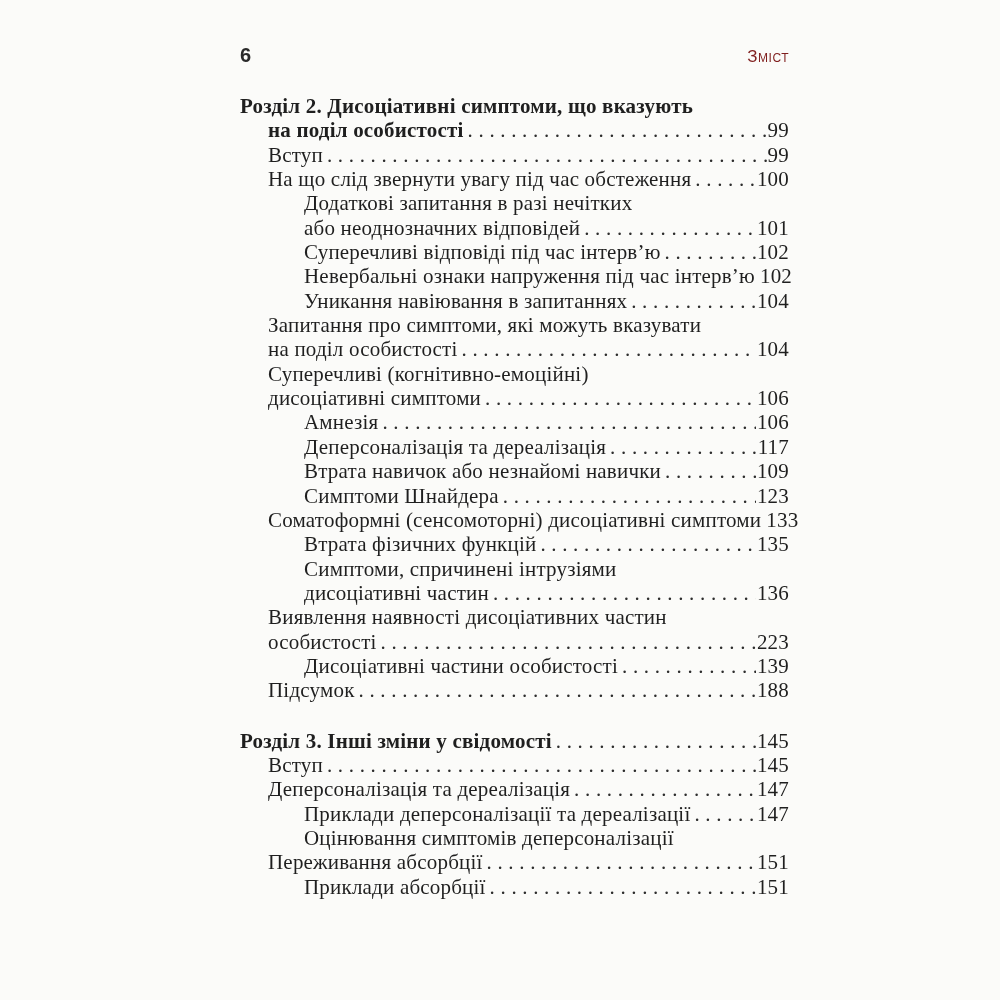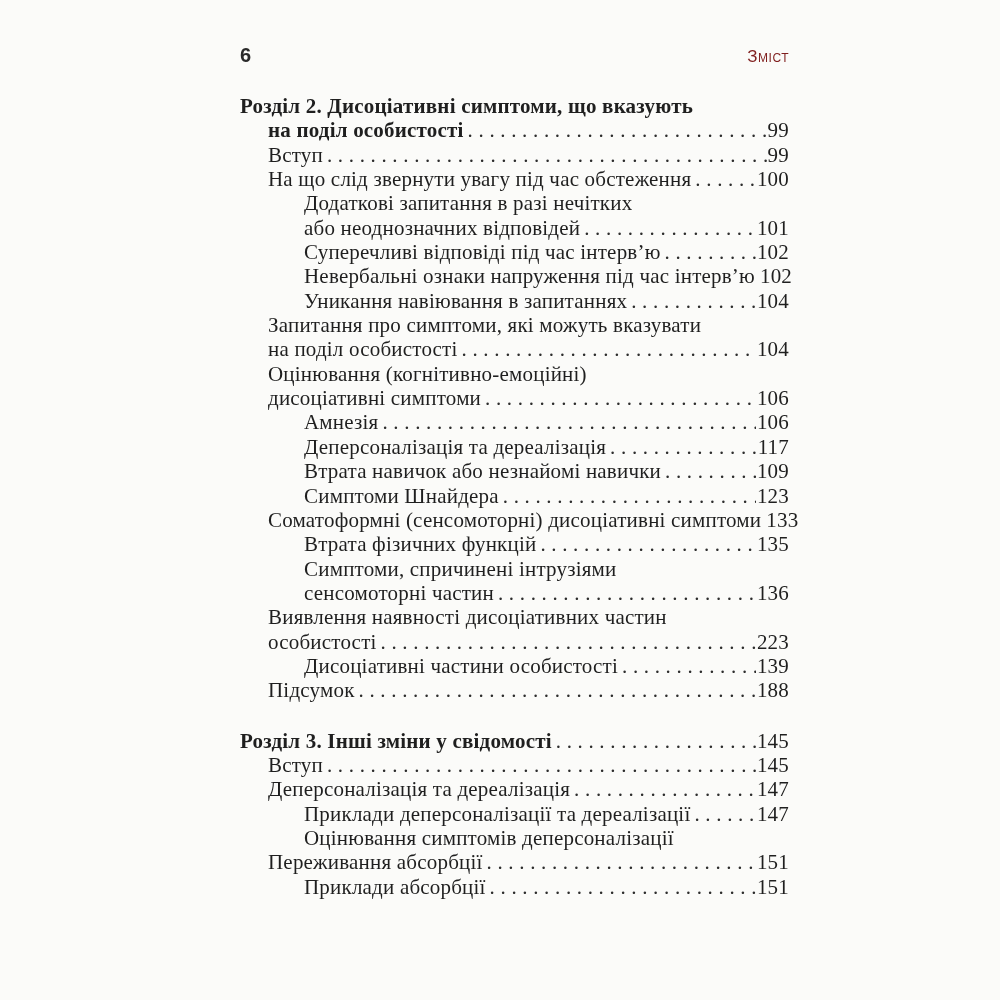--- a/index.html
+++ b/index.html
@@ -136,21 +136,21 @@
         </div>
         <div class="toc-line indent-1">
           <span class="t">Запитання про симптоми, які можуть вказувати</span>
         </div>
         <div class="toc-line indent-1">
           <span class="t">на поділ особистості</span>
           <span class="leader"></span>
           <span class="pg">104</span>
         </div>
         <div class="toc-line indent-1">
-          <span class="t">Оцінювання (когнітивно-емоційні)</span>
+          <span class="t">Суперечливі (когнітивно-емоційні)</span>
         </div>
         <div class="toc-line indent-1">
           <span class="t">дисоціативні симптоми</span>
           <span class="leader"></span>
           <span class="pg">106</span>
         </div>
         <div class="toc-line indent-2">
           <span class="t">Амнезія</span>
           <span class="leader"></span>
           <span class="pg">106</span>
@@ -177,21 +177,21 @@
         </div>
         <div class="toc-line indent-2">
           <span class="t">Втрата фізичних функцій</span>
           <span class="leader"></span>
           <span class="pg">135</span>
         </div>
         <div class="toc-line indent-2">
           <span class="t">Симптоми, спричинені інтрузіями</span>
         </div>
         <div class="toc-line indent-2">
-          <span class="t">сенсомоторні частин</span>
+          <span class="t">дисоціативні частин</span>
           <span class="leader"></span>
           <span class="pg">136</span>
         </div>
         <div class="toc-line indent-1">
           <span class="t">Виявлення наявності дисоціативних частин</span>
         </div>
         <div class="toc-line indent-1">
           <span class="t">особистості</span>
           <span class="leader"></span>
           <span class="pg">223</span>

